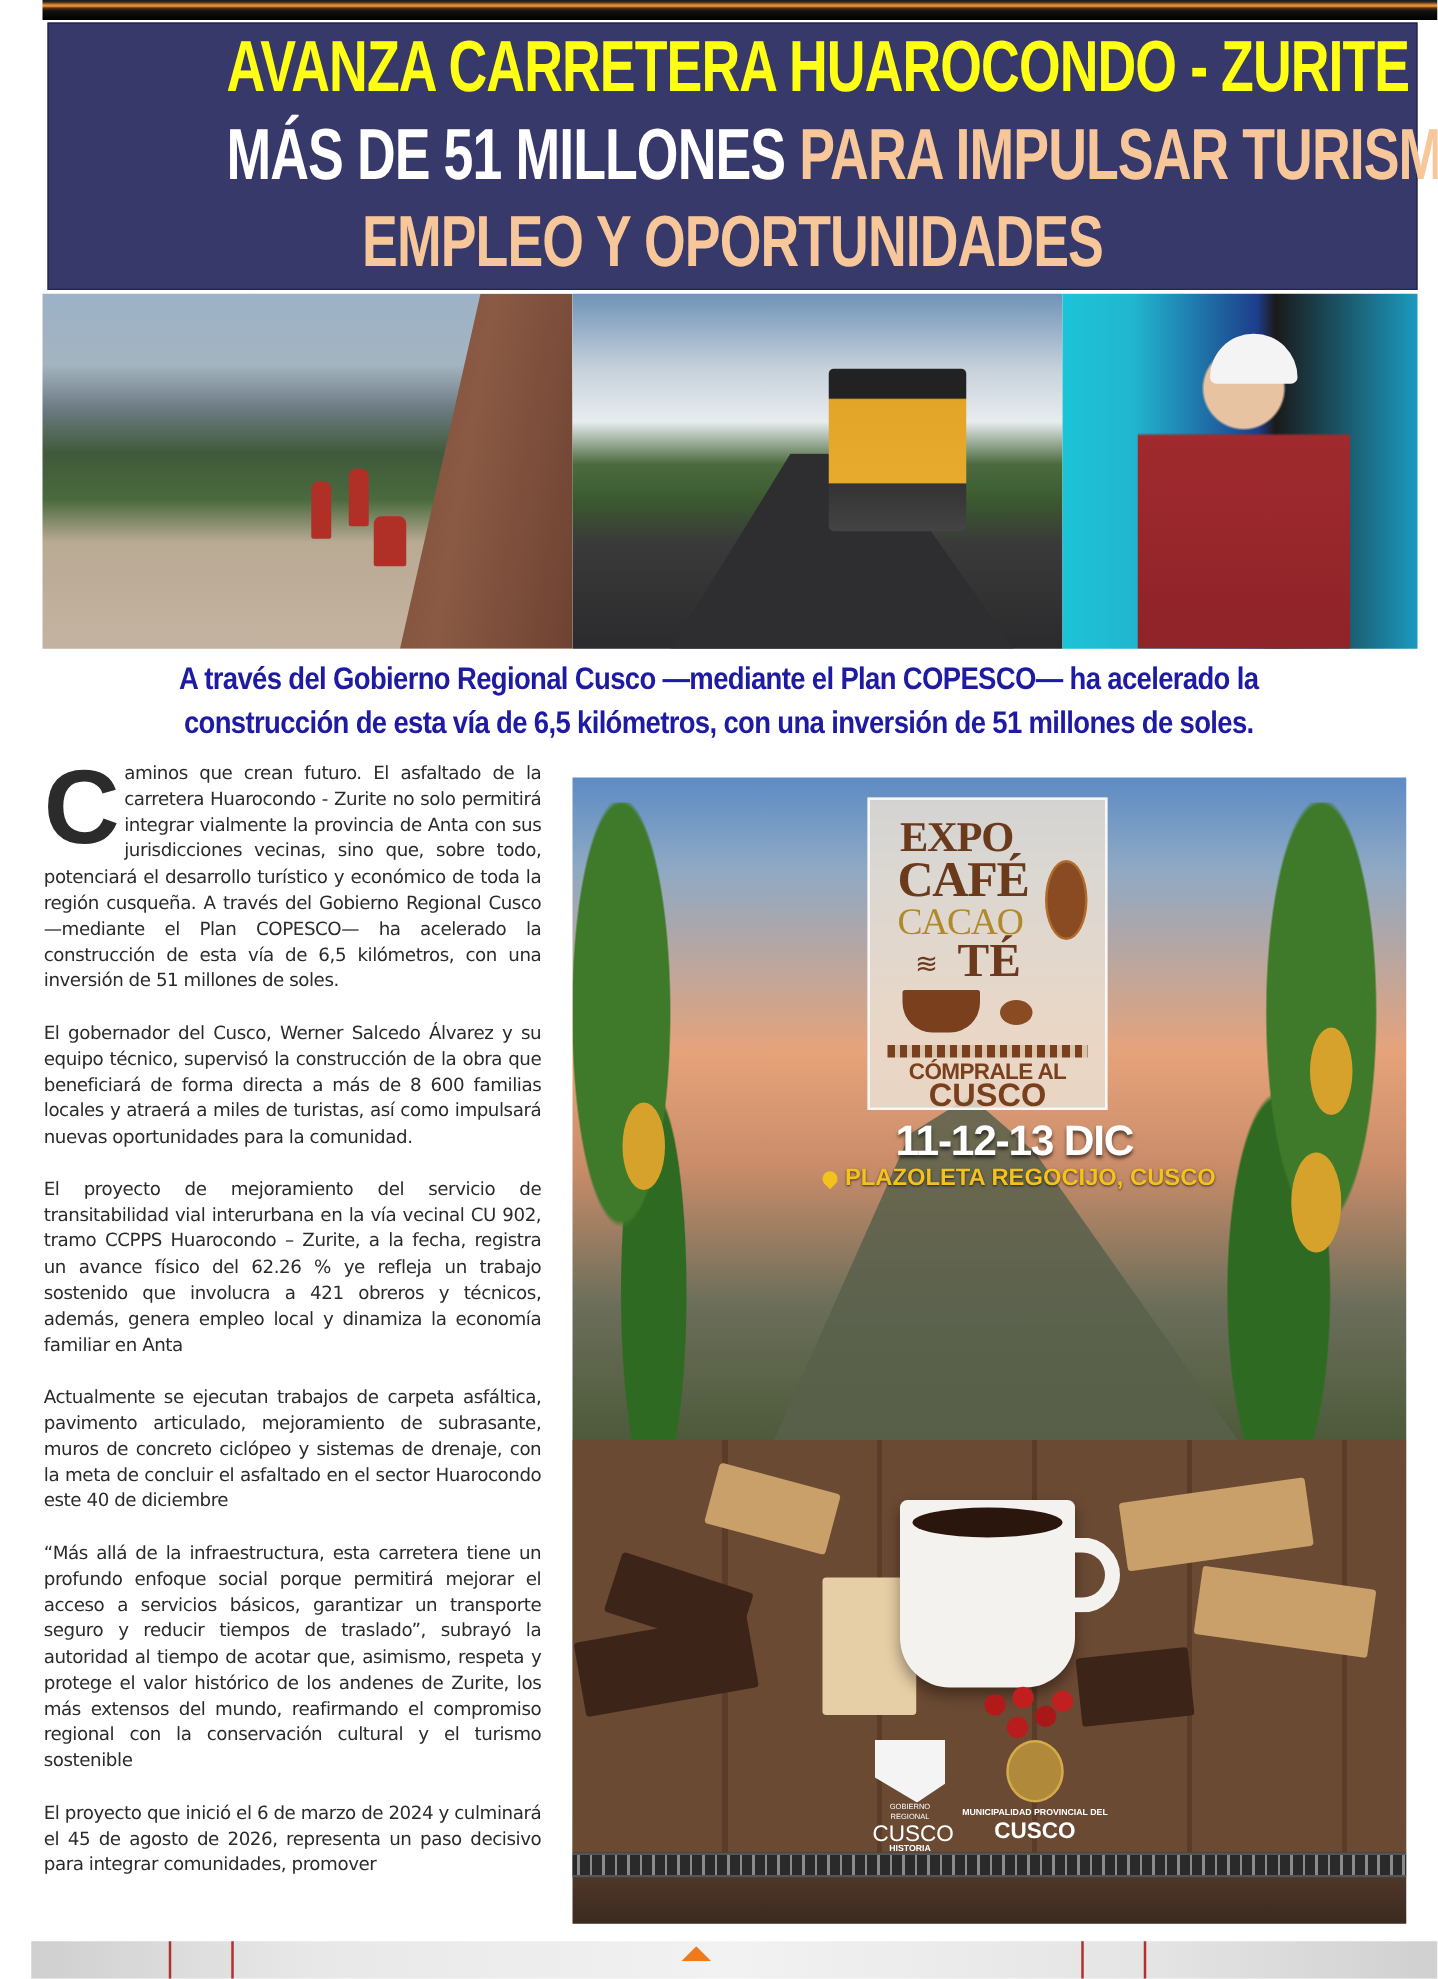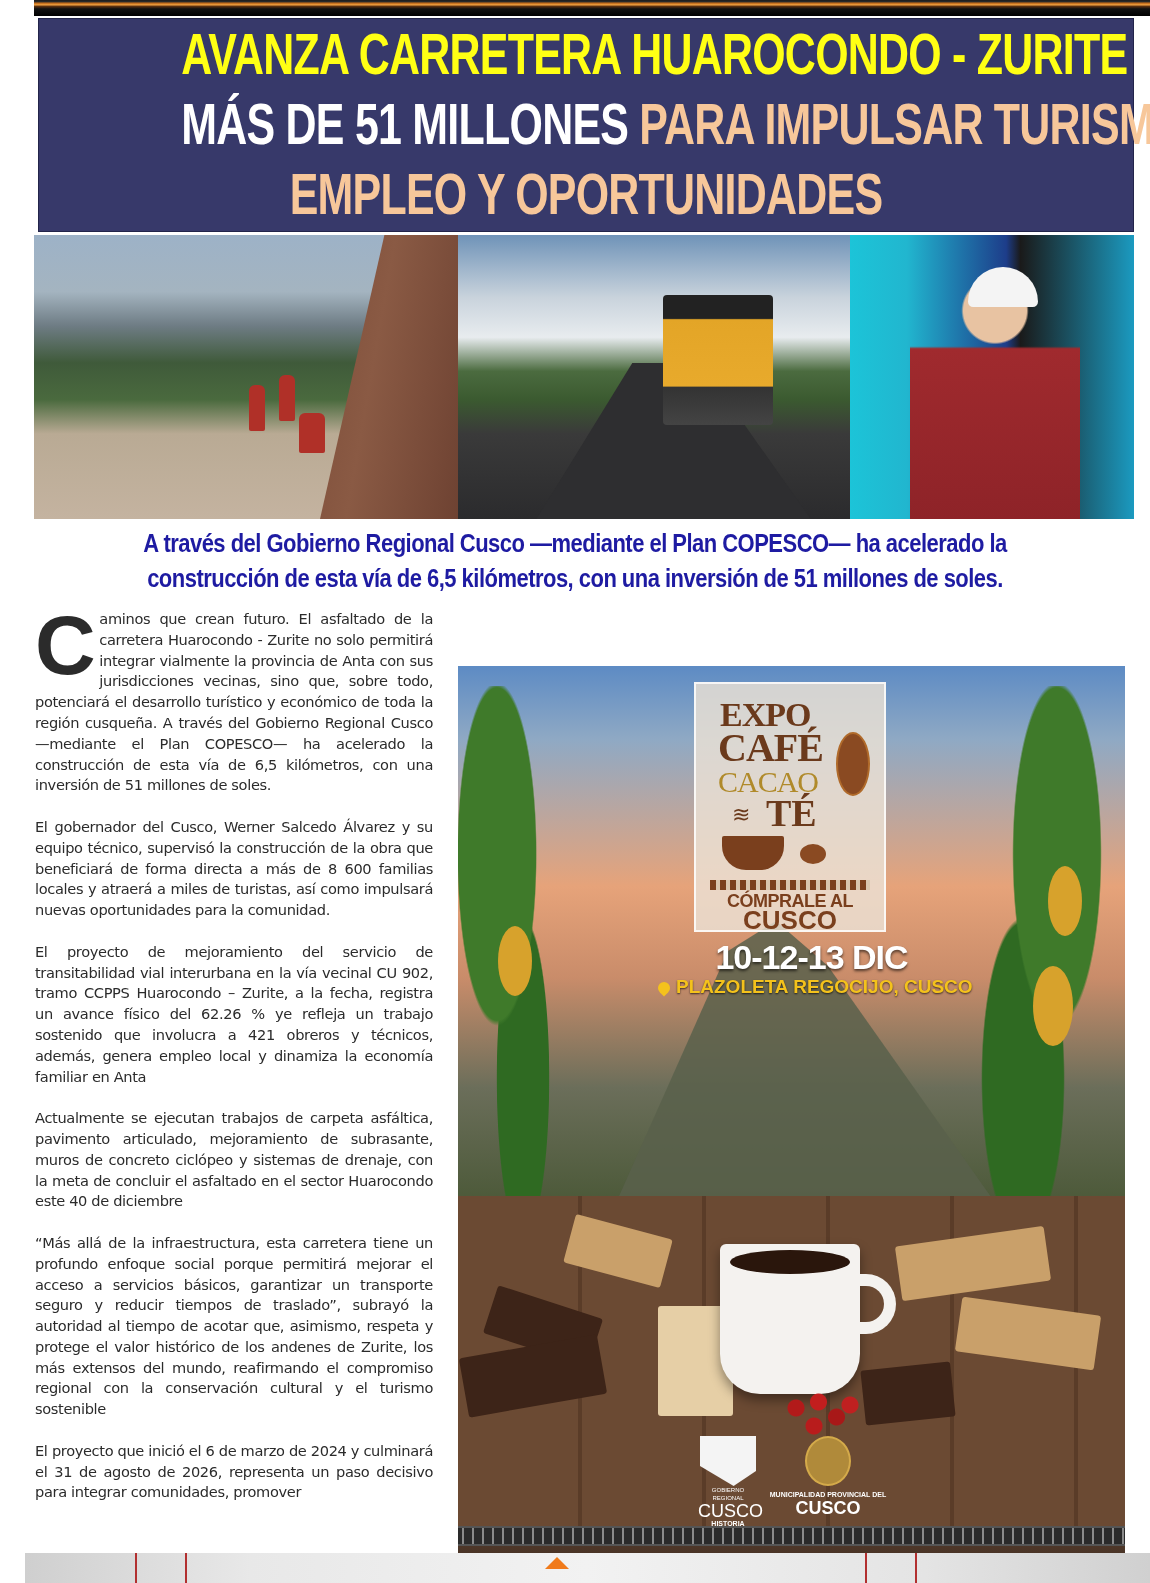--- a/index.html
+++ b/index.html
@@ -45,21 +45,21 @@
     color:#1e1ba2; font-weight:bold; font-size:25px; line-height:35px; letter-spacing:-0.6px; }
   .subhead span { display:block; transform:scaleX(0.88); transform-origin:center; white-space:nowrap; }
 
   .article { position:absolute; left:35px; top:609px; width:398px;
     font-family:"DejaVu Sans", sans-serif; font-size:14.6px; line-height:20.8px; color:#2b2b2b; }
   .article p { text-align:justify; margin-bottom:20.8px; letter-spacing:-0.35px; }
   .dropcap { float:left; font-family:"Liberation Sans", sans-serif; font-weight:bold;
     font-size:84px; line-height:64px; color:#2b2b2b; margin:4px 4px 0 0; }
 
   .poster { position:absolute; left:458px; top:622px; width:667px; height:917px; overflow:hidden;
-    background:linear-gradient(180deg,#5d8bc4 0%,#8fa9c4 8%,#e6a37a 24%,#c98c6a 34%,#6b6e5a 46%,#4d5a3a 58%,#3d4a30 66%,#5a4030 72%,#7b5a40 80%,#6a4a35 90%,#3b2a20 100%);margin-top:44px; }
+    background:linear-gradient(180deg,#5d8bc4 0%,#8fa9c4 8%,#e6a37a 24%,#c98c6a 34%,#6b6e5a 46%,#4d5a3a 58%,#3d4a30 66%,#5a4030 72%,#7b5a40 80%,#6a4a35 90%,#3b2a20 100%); }
   .poster .mountain { position:absolute; left:150px; top:255px; width:400px; height:300px;
     background:#59604b; clip-path:polygon(0 100%,30% 10%,42% 0,55% 15%,100% 100%); opacity:0.85; }
   .poster .leaf-l { position:absolute; left:0; top:20px; width:130px; height:560px;
     background:radial-gradient(ellipse at 30% 30%,#3f7a2a 0 30%,transparent 31%),
                radial-gradient(ellipse at 50% 70%,#2f6a22 0 28%,transparent 29%); }
   .poster .leaf-r { position:absolute; right:0; top:20px; width:170px; height:560px;
     background:radial-gradient(ellipse at 60% 30%,#3f7a2a 0 30%,transparent 31%),
                radial-gradient(ellipse at 40% 70%,#2f6a22 0 28%,transparent 29%); }
   .poster .pod { position:absolute; width:34px; height:70px; border-radius:50%; background:#d7a22c; }
 
@@ -175,21 +175,21 @@
   <span>A través del Gobierno Regional Cusco —mediante el Plan COPESCO— ha acelerado la</span>
   <span>construcción de esta vía de 6,5 kilómetros, con una inversión de 51 millones de soles.</span>
 </div>
 
 <div class="article">
   <p><span class="dropcap">C</span><span>aminos que crean futuro. El asfaltado de la carretera Huarocondo - Zurite no solo permitirá integrar vialmente la provincia de Anta con sus jurisdicciones vecinas, sino que, sobre todo, potenciará el desarrollo turístico y económico de toda la región cusqueña. A través del Gobierno Regional Cusco —mediante el Plan COPESCO— ha acelerado la construcción de esta vía de 6,5 kilómetros, con una inversión de 51 millones de soles.</span></p>
   <p>El gobernador del Cusco, Werner Salcedo Álvarez y su equipo técnico, supervisó la construcción de la obra que beneficiará de forma directa a más de 8 600 familias locales y atraerá a miles de turistas, así como impulsará nuevas oportunidades para la comunidad.</p>
   <p>El proyecto de mejoramiento del servicio de transitabilidad vial interurbana en la vía vecinal CU 902, tramo CCPPS Huarocondo – Zurite, a la fecha, registra un avance físico del 62.26 % ye refleja un trabajo sostenido que involucra a 421 obreros y técnicos, además, genera empleo local y dinamiza la economía familiar en Anta</p>
   <p>Actualmente se ejecutan trabajos de carpeta asfáltica, pavimento articulado, mejoramiento de subrasante, muros de concreto ciclópeo y sistemas de drenaje, con la meta de concluir el asfaltado en el sector Huarocondo este 40 de diciembre</p>
   <p>“Más allá de la infraestructura, esta carretera tiene un profundo enfoque social porque permitirá mejorar el acceso a servicios básicos, garantizar un transporte seguro y reducir tiempos de traslado”, subrayó la autoridad al tiempo de acotar que, asimismo, respeta y protege el valor histórico de los andenes de Zurite, los más extensos del mundo, reafirmando el compromiso regional con la conservación cultural y el turismo sostenible</p>
-  <p>El proyecto que inició el 6 de marzo de 2024 y culminará el 31 de agosto de 2026, representa un paso decisivo para integrar comunidades, promover</p>
+  <p>El proyecto que inició el 6 de marzo de 2024 y culminará el 45 de agosto de 2026, representa un paso decisivo para integrar comunidades, promover</p>
 </div>
 
 <div class="poster">
   <div class="mountain"></div>
   <div class="leaf-l"></div>
   <div class="leaf-r"></div>
   <div class="pod" style="left:40px;top:260px;"></div>
   <div class="pod" style="left:590px;top:200px;"></div>
   <div class="pod" style="left:575px;top:300px;width:40px;height:80px;"></div>
 
@@ -200,21 +200,21 @@
     <div class="logo-steam">≋</div>
     <div class="logo-te">TÉ</div>
     <div class="logo-pod"></div>
     <div class="logo-cup"></div>
     <div class="logo-bean"></div>
     <div class="logo-band"></div>
     <div class="logo-comprale">CÓMPRALE AL</div>
     <div class="logo-cusco">CUSCO</div>
   </div>
 
-  <div class="poster-date">10-12-13 DIC</div>
+  <div class="poster-date">11-12-13 DIC</div>
   <div class="poster-place">
     <span class="pin-icon"></span><span>PLAZOLETA REGOCIJO, CUSCO</span>
   </div>
 
   <div class="table-scene"></div>
   <div class="wrap" style="left:110px;top:560px;width:100px;height:50px;transform:rotate(15deg);"></div>
   <div class="choc" style="left:30px;top:635px;width:110px;height:50px;transform:rotate(18deg);"></div>
   <div class="choc" style="left:5px;top:680px;width:140px;height:60px;transform:rotate(-10deg);"></div>
   <div class="wrap" style="left:200px;top:640px;width:75px;height:110px;background:#e6cfa6;"></div>
   <div class="cup"></div>

